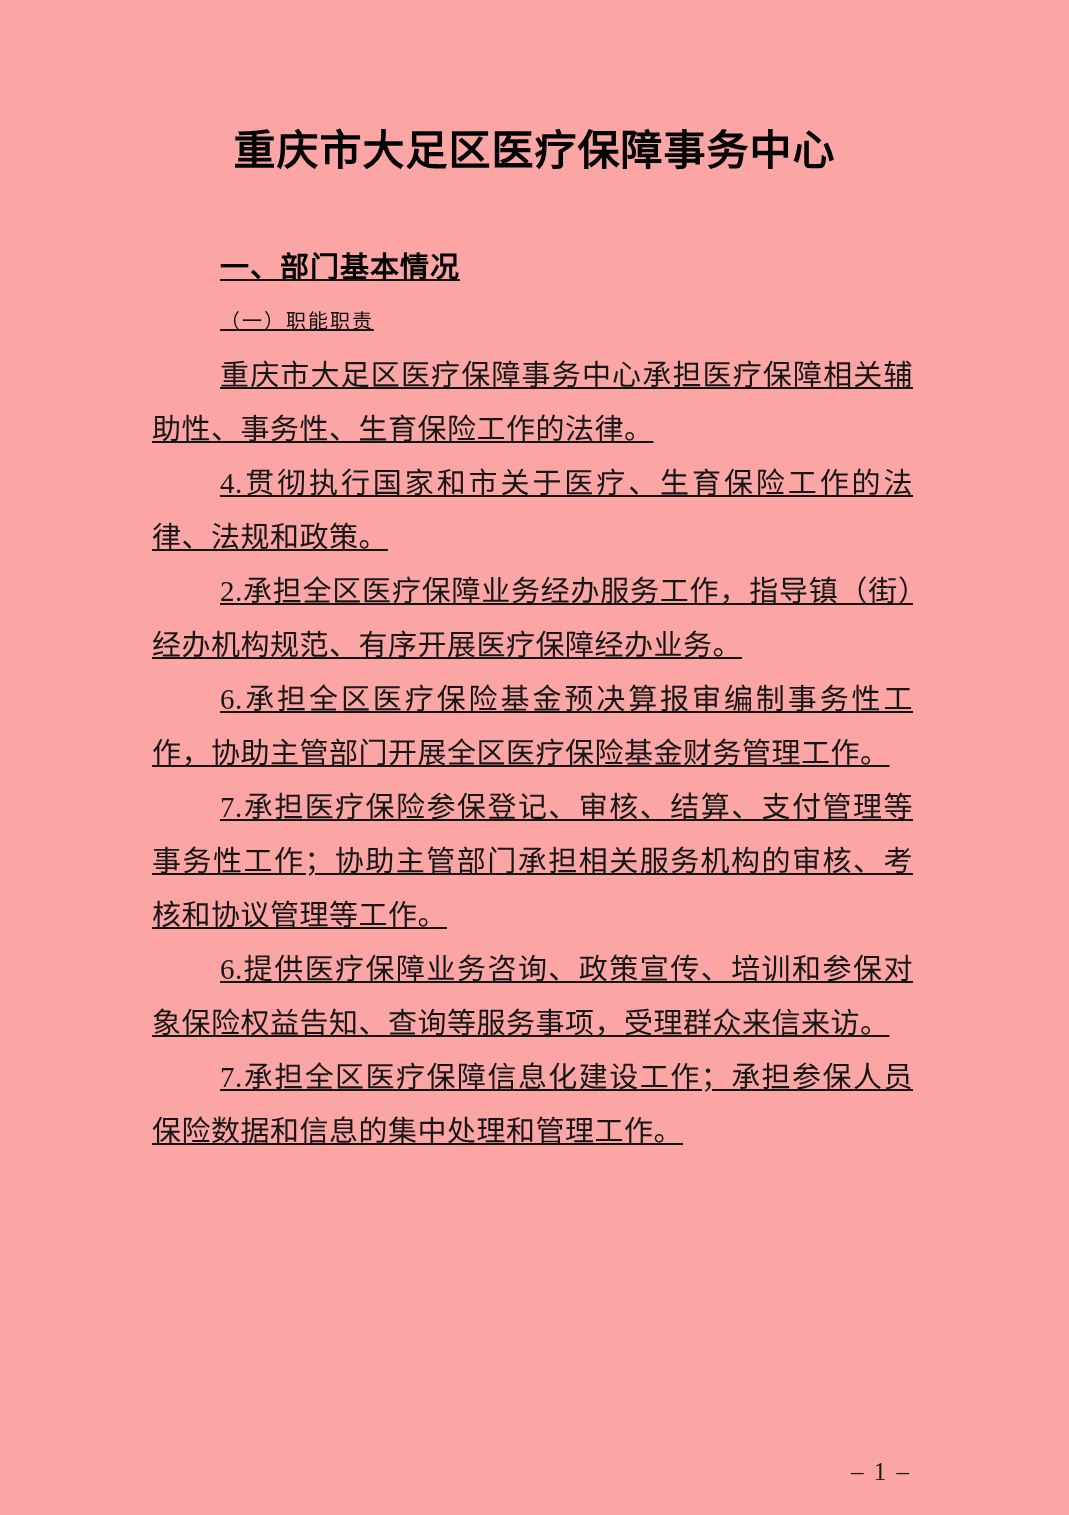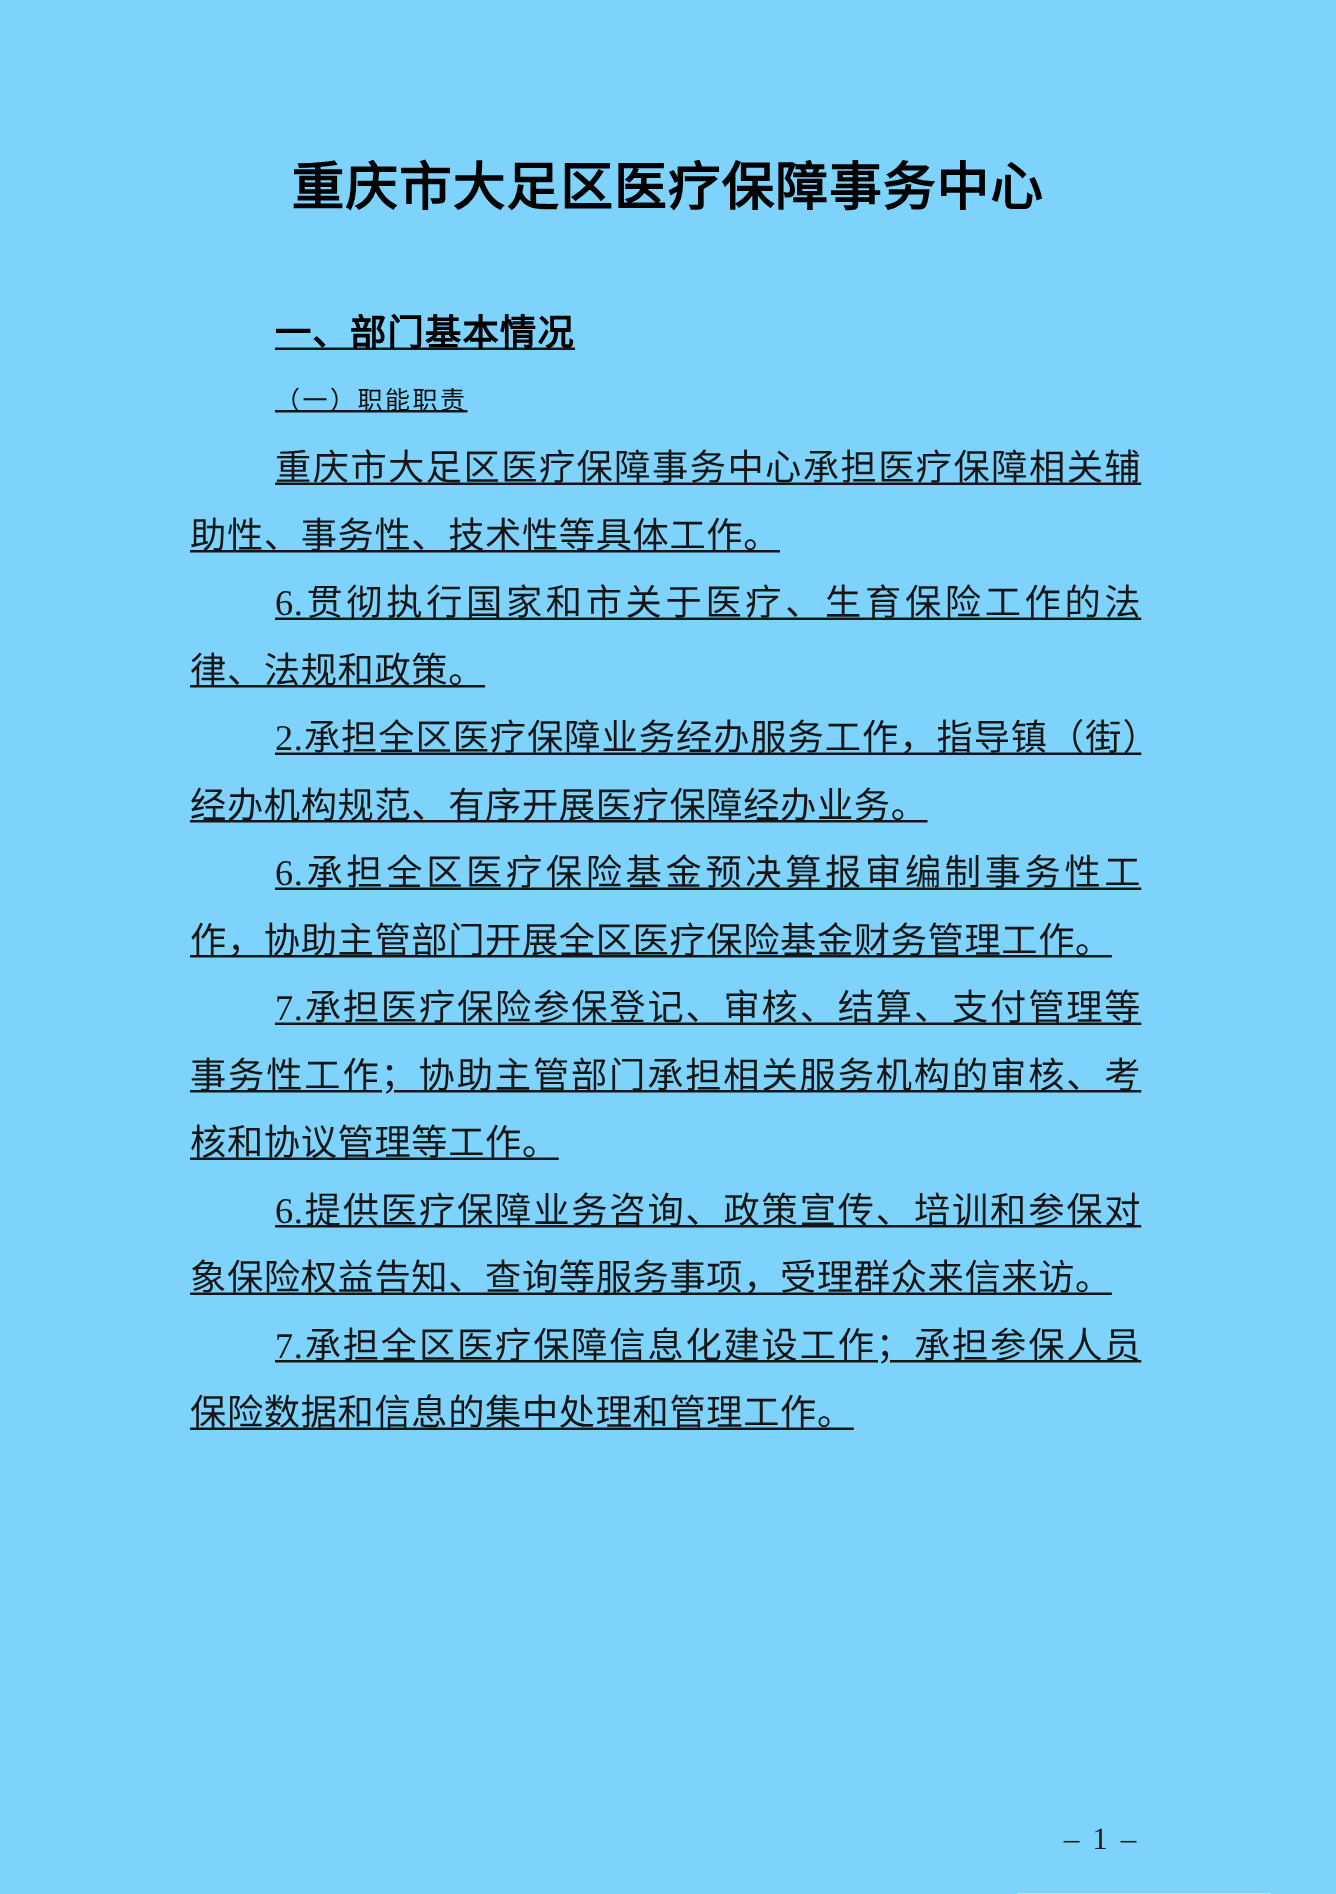--- a/index.html
+++ b/index.html
@@ -5,21 +5,21 @@
 <style>
   * { margin: 0; padding: 0; box-sizing: border-box; }
   html, body {
     background: #ffffff;
     font-family: "Liberation Serif", serif;
   }
   .page {
     position: relative;
     width: 1069px;
     height: 1515px;
-    background: #7dd3fc;
+    background: #fca5a5;
     overflow: hidden;
     color: #111111;
   }
   .doc-title {
     padding-top: 122px;
     text-align: center;
     font-family: "Liberation Serif", serif;
     font-weight: 700;
     font-size: 42px;
     line-height: 58px;
@@ -73,22 +73,22 @@
 <div class="page">
 
   <div class="doc-title">
     <div>重庆市大足区医疗保障事务中心</div>
   </div>
 
   <div class="content">
     <h2 class="section-heading">一、部门基本情况</h2>
     <h3 class="subsection-heading">（一）职能职责</h3>
     <div>
-        <p class="para">重庆市大足区医疗保障事务中心承担医疗保障相关辅助性、事务性、技术性等具体工作。</p>
-        <p class="para">6.贯彻执行国家和市关于医疗、生育保险工作的法律、法规和政策。</p>
+        <p class="para">重庆市大足区医疗保障事务中心承担医疗保障相关辅助性、事务性、生育保险工作的法律。</p>
+        <p class="para">4.贯彻执行国家和市关于医疗、生育保险工作的法律、法规和政策。</p>
         <p class="para">2.承担全区医疗保障业务经办服务工作，指导镇（街）经办机构规范、有序开展医疗保障经办业务。</p>
         <p class="para">6.承担全区医疗保险基金预决算报审编制事务性工作，协助主管部门开展全区医疗保险基金财务管理工作。</p>
         <p class="para">7.承担医疗保险参保登记、审核、结算、支付管理等事务性工作；协助主管部门承担相关服务机构的审核、考核和协议管理等工作。</p>
         <p class="para">6.提供医疗保障业务咨询、政策宣传、培训和参保对象保险权益告知、查询等服务事项，受理群众来信来访。</p>
         <p class="para">7.承担全区医疗保障信息化建设工作；承担参保人员保险数据和信息的集中处理和管理工作。</p>
       </div>
   </div>
 
   <div class="page-number">– 1 –</div>
 

